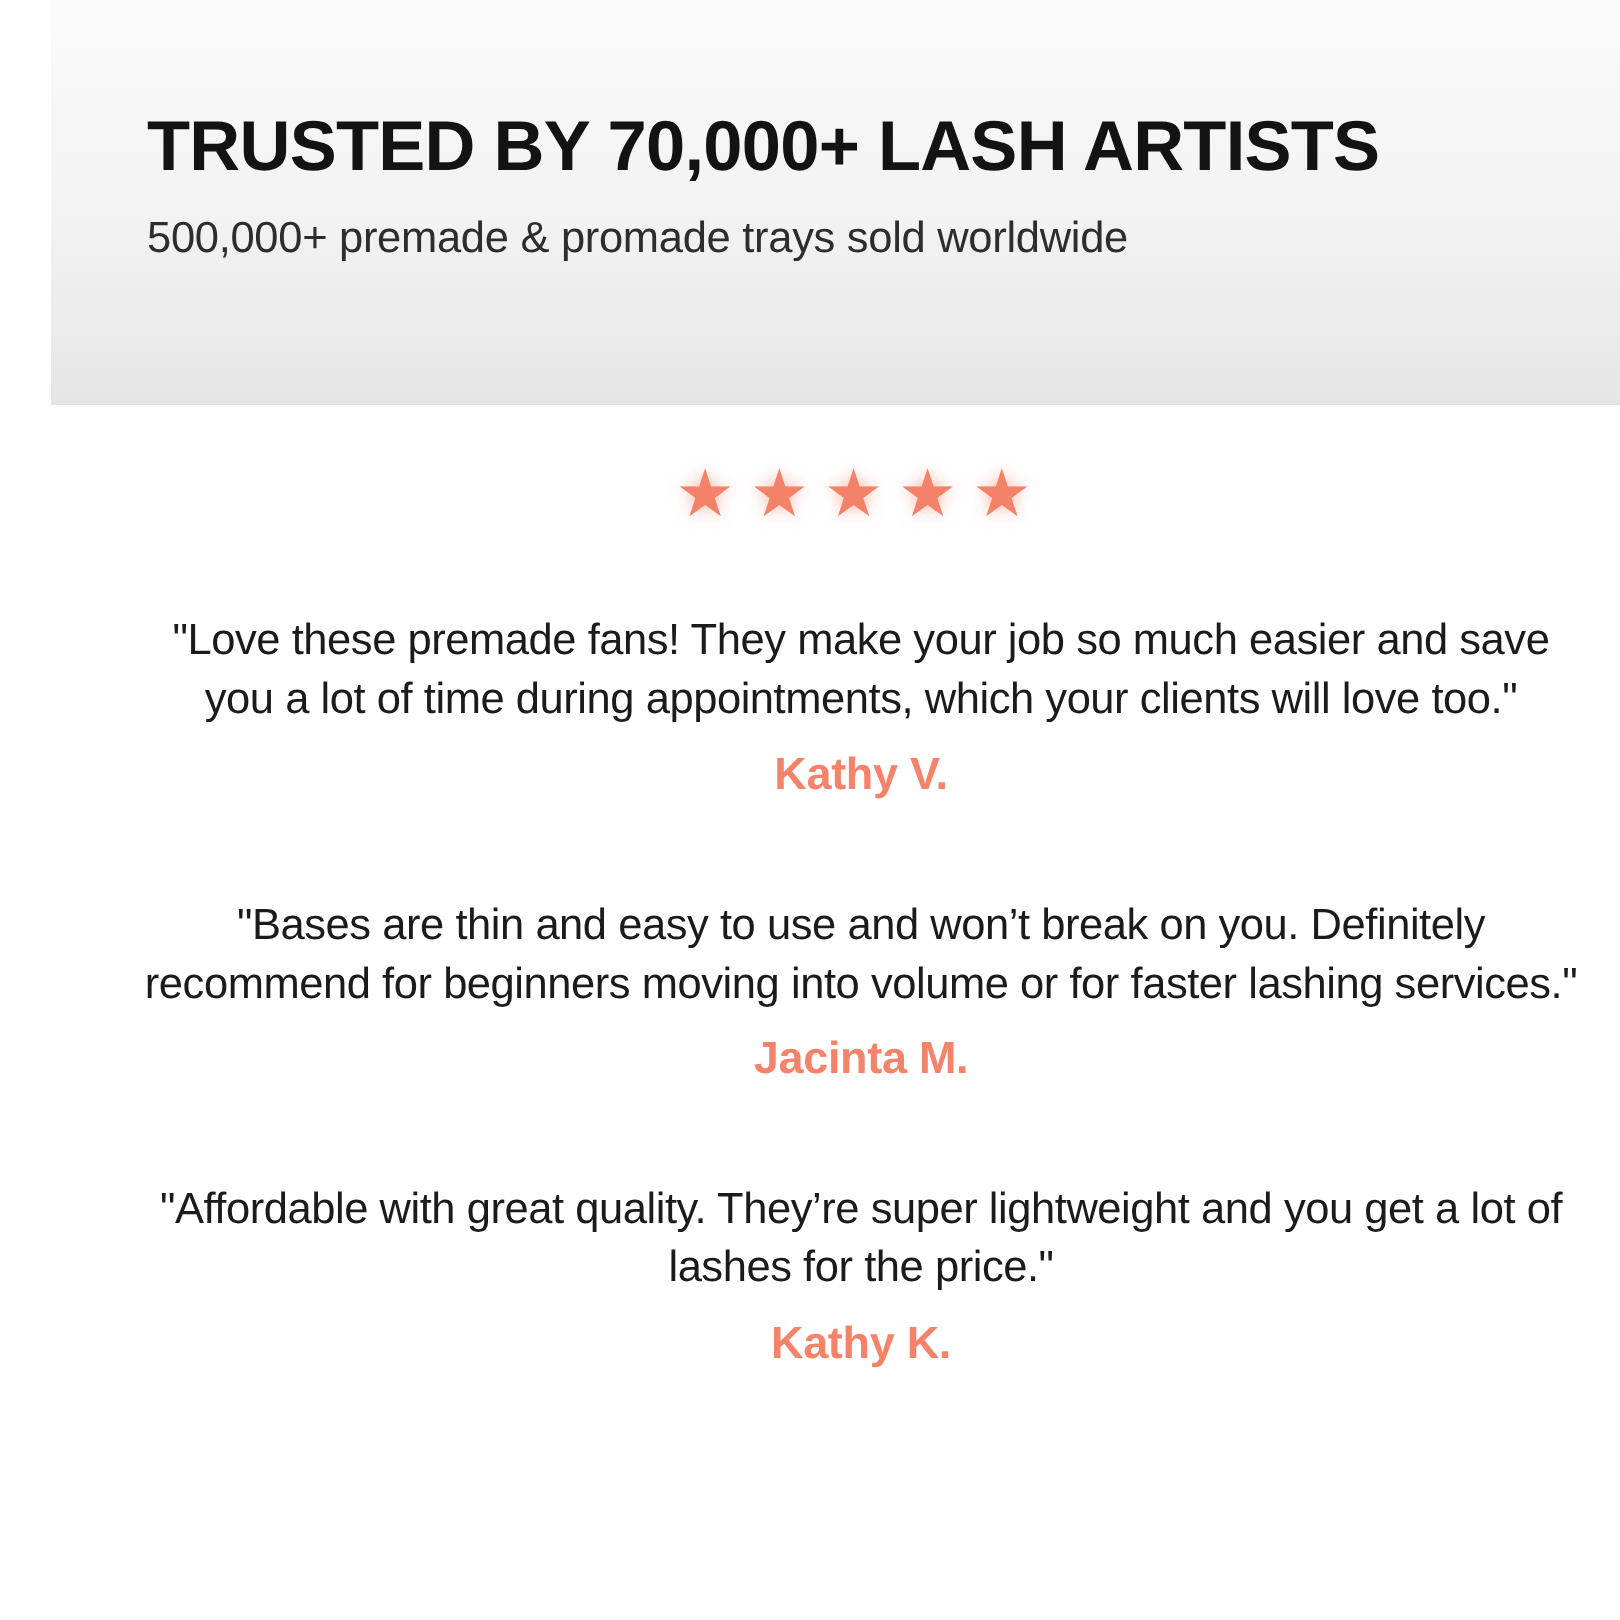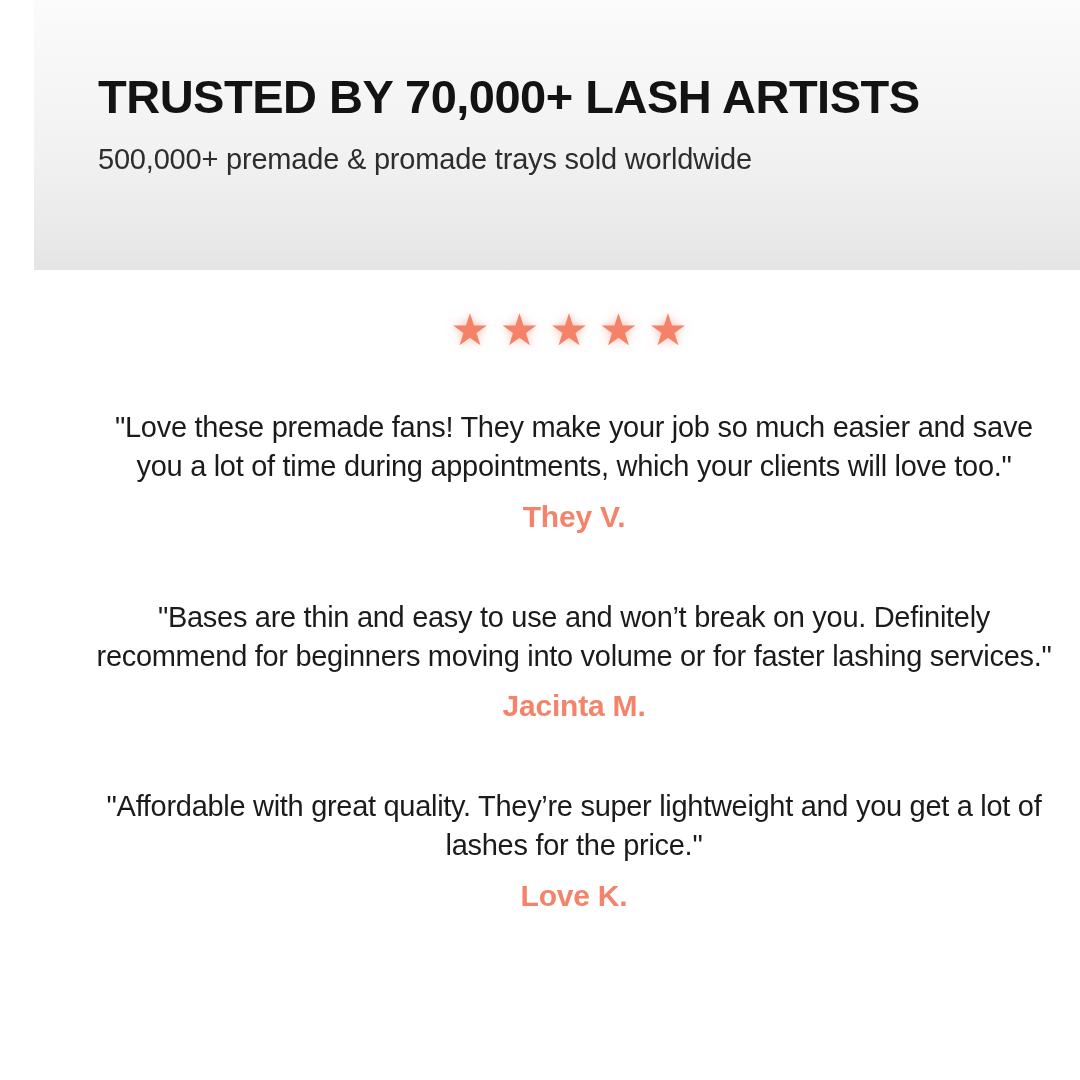--- a/index.html
+++ b/index.html
@@ -113,27 +113,27 @@
   </div>
 
   <div class="stars">
     <span>★</span><span>★</span><span>★</span><span>★</span><span>★</span>
   </div>
 
   <div class="testimonials">
 
     <div class="testimonial">
       <p class="quote">"Love these premade fans! They make your job so much easier and save you a lot of time during appointments, which your clients will love too."</p>
-      <p class="author">They V.</p>
+      <p class="author">Kathy V.</p>
     </div>
 
     <div class="testimonial">
       <p class="quote">"Bases are thin and easy to use and won’t break on you. Definitely recommend for beginners moving into volume or for faster lashing services."</p>
       <p class="author">Jacinta M.</p>
     </div>
 
     <div class="testimonial">
       <p class="quote">"Affordable with great quality. They’re super lightweight and you get a lot of lashes for the price."</p>
-      <p class="author">Love K.</p>
+      <p class="author">Kathy K.</p>
     </div>
 
   </div>
 </div>
 
 </body></html>

